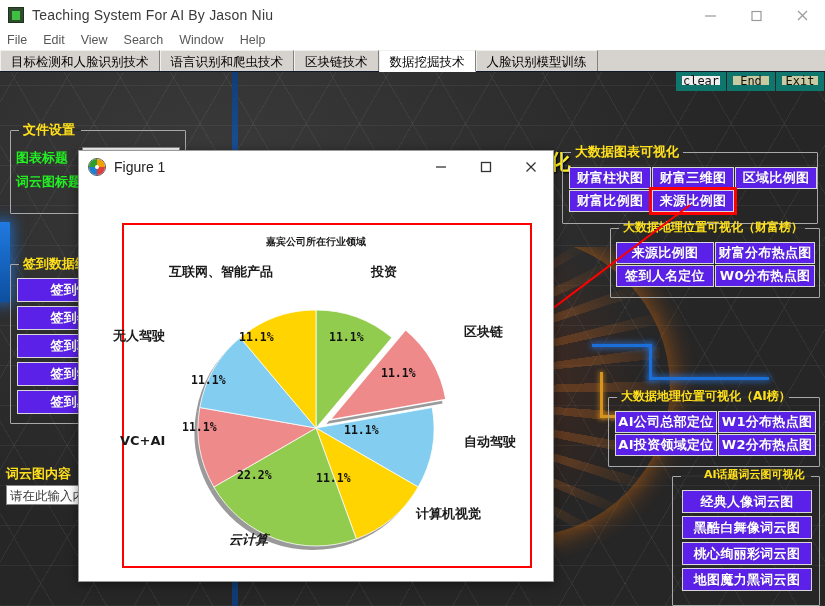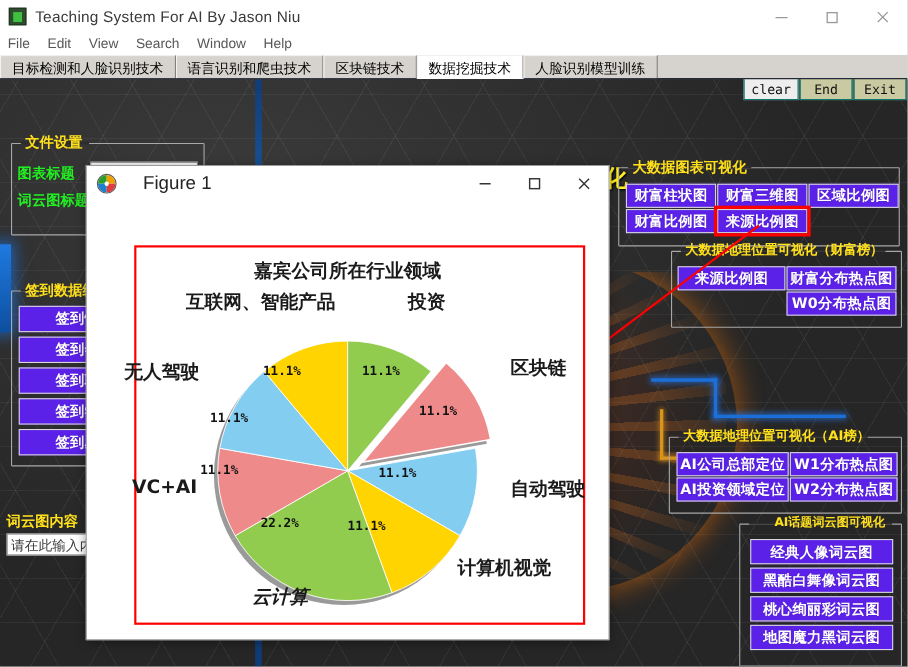--- a/index.html
+++ b/index.html
@@ -187,21 +187,21 @@
     font-family: "DejaVu Sans", sans-serif;
     letter-spacing: 3px;
     text-shadow: 0 0 3px #ffb6e6, 1px 1px 2px #000;
   }
 
   
   .cmdbtn {
     position: absolute; height: 21px;
     display: flex; align-items: center; justify-content: center;
     font-family: "DejaVu Sans Mono", monospace; font-size: 12px;
-    border: 1px solid #0f766e;
+    border: 6px solid #0f766e;
   }
   .cmdbtn.light { background: #eeeeee; color: #111; }
   .cmdbtn.olive { background: #c9c9a2; color: #111; }
 
   
   .figwin {
     position: absolute; left: 78px; top: 150px; width: 476px; height: 432px;
     background: #ffffff;
     border: 1px solid #9a9a9a;
     box-shadow: 0 2px 10px rgba(0,0,0,.45);
@@ -220,44 +220,44 @@
     position: absolute; display: block; width: 50%; height: 50%;
   }
   .fi1 { left: 0; top: 0; background: #2b9e2b; }
   .fi2 { right: 0; top: 0; background: #f0a000; }
   .fi3 { left: 0; bottom: 0; background: #1c7fd0; }
   .fi4 { right: 0; bottom: 0; background: #e03c3c; }
   .fig-icon::after {
     content:""; position:absolute; left:50%; top:50%; width:4px; height:4px;
     background:#ffffff; border-radius:50%; transform:translate(-50%,-50%);
   }
-  .fig-title { font-size: 17px; color: #222; margin-left: 16px; }
+  .fig-title { font-size: 14px; color: #222; }
   .fig-controls { margin-left: auto; display: flex; }
   .fig-btn {
     width: 45px; height: 32px; display: flex; align-items: center; justify-content: center;
     color: #222;
   }
   .fig-canvas {
     position: absolute; left: 0; top: 32px; width: 474px; height: 398px;
     background: #ffffff;
   }
   .fig-plotframe {
     position: absolute; left: 43px; top: 40px; width: 410px; height: 345px;
     border: 2px solid #ff0000;
   }
 
   
   .pie-wrap { position: absolute; left: 0; top: 0; width: 474px; height: 398px; }
   .pie-title {
     position: absolute; left: 0; top: 52px; width: 474px; text-align: center;
-    font-size: 17px; font-weight: bold; color: #1a1a1a;
+    font-size: 10px; font-weight: bold; color: #1a1a1a;
     font-family: "DejaVu Sans", sans-serif;
   }
   .pie-lbl {
-    position: absolute; font-size: 17px; color: #1a1a1a; font-weight: bold;
+    position: absolute; font-size: 13px; color: #1a1a1a; font-weight: bold;
     font-family: "DejaVu Sans", sans-serif; white-space: nowrap;
   }
   .pct {
     position: absolute; font-size: 11.5px; color: #111; font-weight: bold;
     font-family: "DejaVu Sans Mono", monospace; white-space: nowrap;
   }
 
   
   .arrow-line {
     position: absolute; z-index: 9;
@@ -375,20 +375,21 @@
     <div class="pbtn" style="left:569px;top:118px;width:82px;height:22px;">财富比例图</div>
     <div class="pbtn highlight" style="left:652px;top:118px;width:82px;height:22px;">来源比例图</div>
 
     <div class="group" style="left:610px;top:156px;width:210px;height:70px;">
       <div class="frame"></div>
       <div class="legend-mask" style="left:9px;width:186px;"></div>
       <div class="legend" style="font-size:12px;">大数据地理位置可视化（财富榜）</div>
     </div>
     <div class="pbtn" style="left:616px;top:170px;width:98px;height:22px;">来源比例图</div>
     <div class="pbtn" style="left:715px;top:170px;width:100px;height:22px;">财富分布热点图</div>
+    <div class="pbtn" style="left:616px;top:193px;width:98px;height:22px;">签到人名定位</div>
     <div class="pbtn" style="left:715px;top:193px;width:100px;height:22px;">W0分布热点图</div>
 
     <div class="group" style="left:608px;top:325px;width:212px;height:70px;">
       <div class="frame"></div>
       <div class="legend-mask" style="left:9px;width:172px;"></div>
       <div class="legend" style="font-size:12px;">大数据地理位置可视化（AI榜）</div>
     </div>
     <div class="pbtn" style="left:615px;top:339px;width:102px;height:22px;">AI公司总部定位</div>
     <div class="pbtn" style="left:718px;top:339px;width:98px;height:22px;">W1分布热点图</div>
     <div class="pbtn" style="left:615px;top:362px;width:102px;height:22px;">AI投资领域定位</div>

